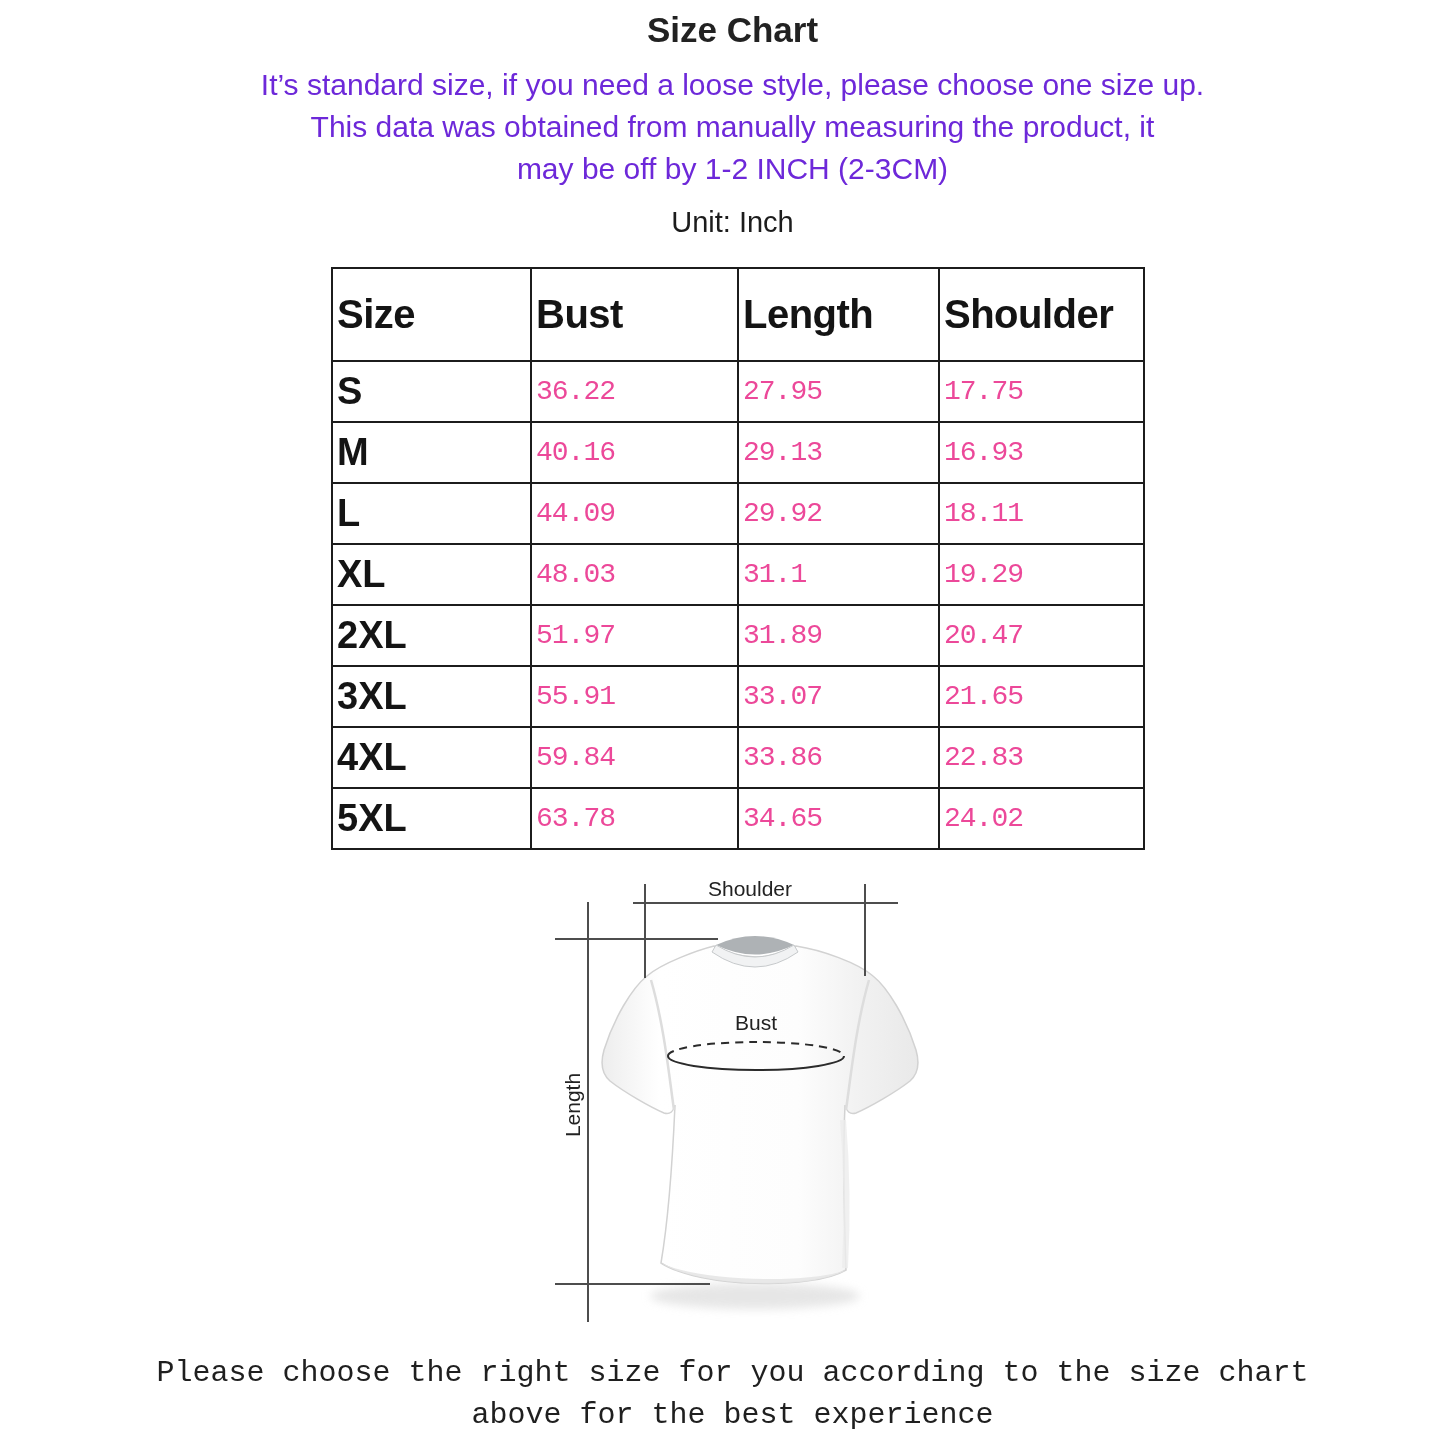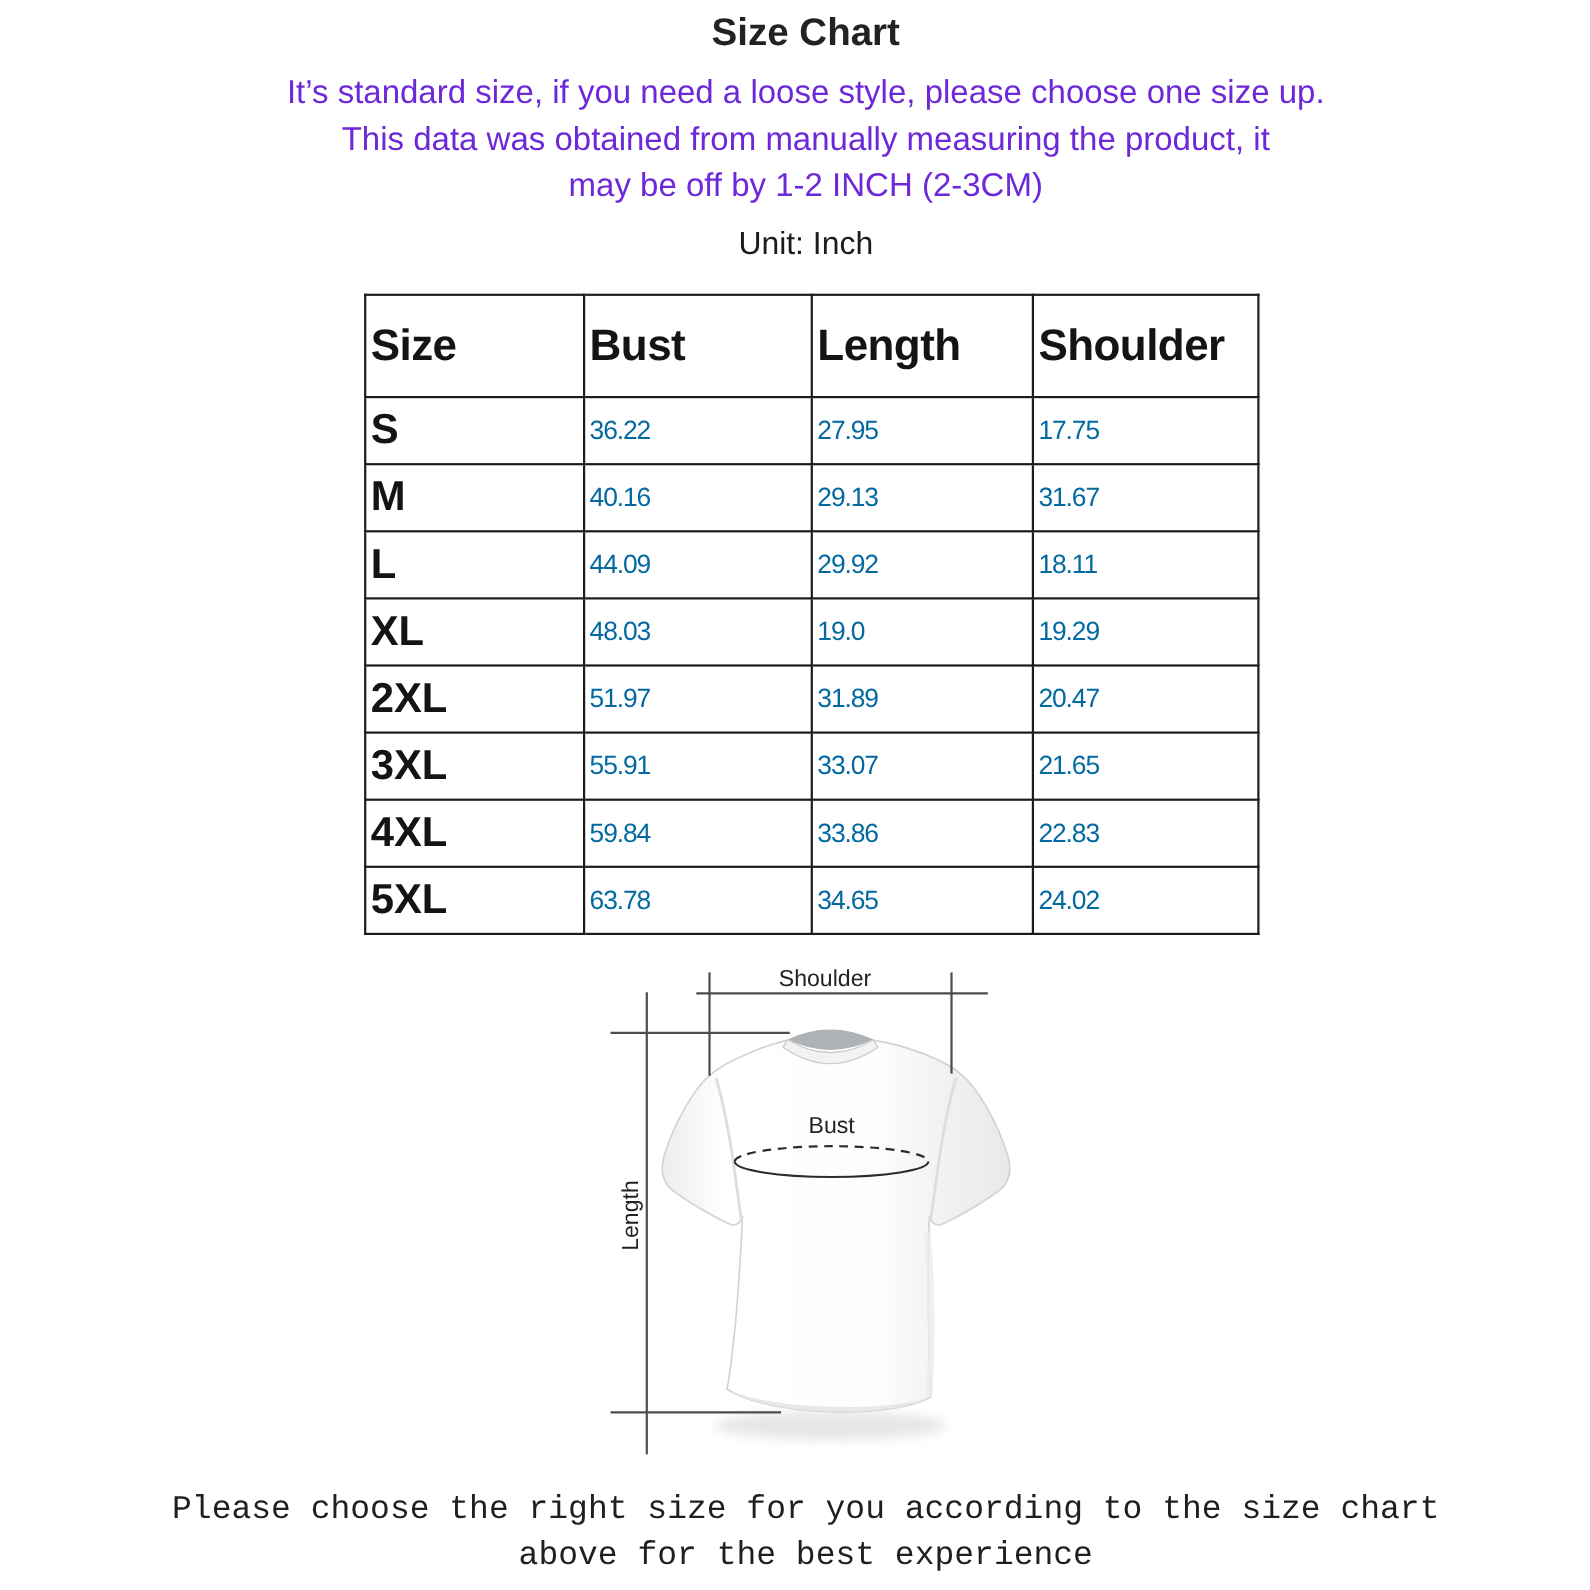--- a/index.html
+++ b/index.html
@@ -54,24 +54,24 @@
   }
   .size-table th {
     height: 91px;
     font-size: 40px;
     font-weight: bold;
     letter-spacing: -0.5px;
     color: #141414;
   }
   .size-table td {
     height: 59px;
-    font-size: 24px;
-    font-family: Liberation Sans, sans-serif;
+    font-size: 28px;
+    font-family: Liberation Mono, monospace;
     font-weight: normal;
-    color: #0369a1;
+    color: #ec4899;
     letter-spacing: -1px;
   }
   .size-table td.size-col {
     font-family: "Liberation Sans", sans-serif;
     font-weight: bold;
     font-size: 38px;
     letter-spacing: 0;
     color: #141414;
   }
   .diagram {
@@ -129,32 +129,32 @@
         <tr>
           <td class="size-col">S</td>
           <td>36.22</td>
           <td>27.95</td>
           <td>17.75</td>
         </tr>
         <tr>
           <td class="size-col">M</td>
           <td>40.16</td>
           <td>29.13</td>
-          <td>31.67</td>
+          <td>16.93</td>
         </tr>
         <tr>
           <td class="size-col">L</td>
           <td>44.09</td>
           <td>29.92</td>
           <td>18.11</td>
         </tr>
         <tr>
           <td class="size-col">XL</td>
           <td>48.03</td>
-          <td>19.0</td>
+          <td>31.1</td>
           <td>19.29</td>
         </tr>
         <tr>
           <td class="size-col">2XL</td>
           <td>51.97</td>
           <td>31.89</td>
           <td>20.47</td>
         </tr>
         <tr>
           <td class="size-col">3XL</td>

